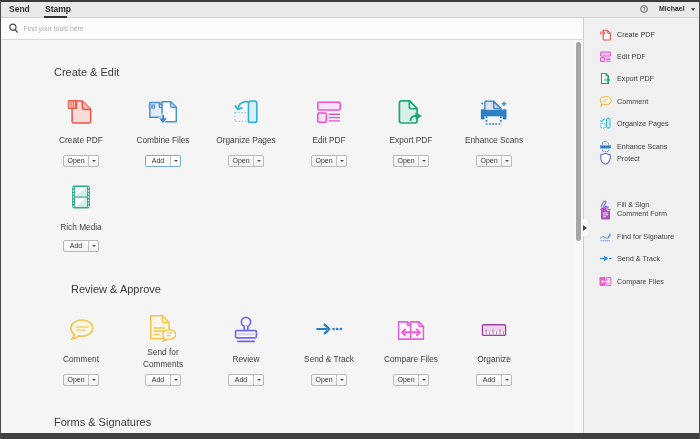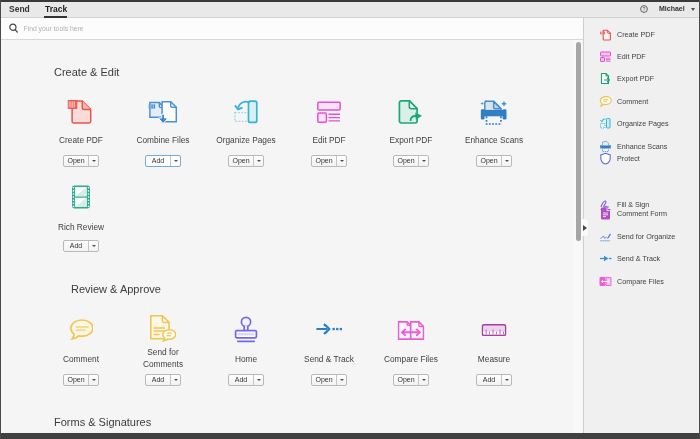--- a/index.html
+++ b/index.html
@@ -56,21 +56,21 @@
   .srow .stext { font-size:7.2px; color:#3f3f3f; white-space:nowrap; }
   #collapse { left:582.5px; top:225px; width:0; height:0; border-top:3.6px solid transparent; border-bottom:3.6px solid transparent; border-left:4.4px solid #3f4548; }
   #collapsetab { left:581px; top:219px; width:7px; height:17px; background:#fafafa; border-radius:0 4px 4px 0; }
 </style>
 </head>
 <body>
 <div class="abs" id="main"></div>
 <div class="abs" id="topstrip"></div>
 <div class="abs" id="tabbar"></div>
 <div class="abs tab" id="tab-home">Send</div>
-<div class="abs tab" id="tab-tools">Track</div>
+<div class="abs tab" id="tab-tools">Stamp</div>
 <div class="abs" id="tools-underline"></div>
 <svg class="abs" style="left:640px;top:5px" width="8" height="8" viewBox="0 0 8 8">
     <circle cx="4" cy="4" r="3.4" fill="none" stroke="#4f4f4f" stroke-width="0.9"></circle>
     <text x="4" y="6" text-anchor="middle" font-size="5.4" font-family="Liberation Sans" fill="#4f4f4f">?</text>
   </svg>
 <div class="abs" id="michael">Michael</div>
 <div class="abs" id="usercaret"></div>
 <div class="abs" id="searchbar"></div>
 <svg class="abs" style="left:9.3px;top:23px" width="10" height="10.5" viewBox="0 0 10 10.5">
     <circle cx="3.9" cy="4.2" r="3.1" fill="none" stroke="#454545" stroke-width="1.2"></circle>
@@ -192,21 +192,21 @@
         <circle cx="1.95" cy="21.4" r="0.8"></circle>
       <circle cx="17.05" cy="2.8" r="0.8"></circle>
         <circle cx="17.05" cy="5.9" r="0.8"></circle>
         <circle cx="17.05" cy="9" r="0.8"></circle>
         <circle cx="17.05" cy="12.1" r="0.8"></circle>
         <circle cx="17.05" cy="15.2" r="0.8"></circle>
         <circle cx="17.05" cy="18.3" r="0.8"></circle>
         <circle cx="17.05" cy="21.4" r="0.8"></circle>
     </g>
   </svg>
-  <div class="tlabel" style="top:36.5px">Rich Review</div>
+  <div class="tlabel" style="top:36.5px">Rich Media</div>
   <div class="tbtn" style="top:55px">
       <span class="txt">Add</span>
       <span class="sep"></span>
       <span class="car"></span>
     </div>
 </div>
 
 <div class="abs tile" style="left:40px;top:316px">
   <svg class="ticon" style="top:3px" width="24" height="23" viewBox="0 0 24 23">
     <path d="M12.9 1 c6.1 0 11 3.6 11 8.1 c0 4.5 -4.9 8.1 -11 8.1 c-1.1 0 -2.2 -0.1 -3.2 -0.35 c-1.7 1.6 -3.9 2.7 -6.6 3.15 c1.1 -1.3 1.9 -2.9 2.1 -4.6 c-2 -1.5 -3.3 -3.6 -3.3 -6.3 c0 -4.5 4.9 -8.1 11 -8.1 z" fill="#fdf7e8" stroke="#f2c54f" stroke-width="1.7"></path>
@@ -235,21 +235,21 @@
     </div>
 </div>
 <div class="abs tile" style="left:205px;top:316px">
   <svg class="ticon" style="top:0px" width="24" height="27" viewBox="0 0 24 27">
     <circle cx="12" cy="5.9" r="4.6" fill="#f5f4fd" stroke="#7268ea" stroke-width="1.7"></circle>
     <path d="M10.2 10 v4.6 h3.6 V10" fill="#f5f4fd" stroke="#7268ea" stroke-width="1.7"></path>
     <rect x="1.6" y="14.6" width="20.8" height="7.2" rx="1.2" fill="#fff" stroke="#7268ea" stroke-width="1.7"></rect>
     <rect x="3.4" y="16.9" width="17.2" height="2.6" fill="#dcd9f8"></rect>
     <path d="M3.8 25.3 h16.4" stroke="#7268ea" stroke-width="1.7" stroke-linecap="round"></path>
   </svg>
-  <div class="tlabel" style="top:37.5px">Home</div>
+  <div class="tlabel" style="top:37.5px">Review</div>
   <div class="tbtn" style="top:58px">
       <span class="txt">Add</span>
       <span class="sep"></span>
       <span class="car"></span>
     </div>
 </div>
 <div class="abs tile" style="left:288px;top:316px">
   <svg class="ticon" style="top:7px" width="26" height="12" viewBox="0 0 26 12">
     <path d="M0.4 6 H11" stroke="#2980c4" stroke-width="2"></path>
     <path d="M7.8 1.3 C10 2.6 11.8 4.2 13.2 6 C11.8 7.8 10 9.5 7.9 10.9" fill="none" stroke="#2980c4" stroke-width="2.2"></path>
@@ -279,21 +279,21 @@
       <span class="sep"></span>
       <span class="car"></span>
     </div>
 </div>
 <div class="abs tile" style="left:453px;top:316px">
   <svg class="ticon" style="top:8px" width="25" height="12" viewBox="0 0 25 12">
     <rect x="0.8" y="0.8" width="23.4" height="10.4" rx="1.8" fill="#ecd3ea" stroke="#a4409e" stroke-width="1.5"></rect>
     <rect x="1.8" y="7.6" width="21.4" height="2.8" fill="#fff"></rect>
     <path d="M4.6 10.3 V5.4 M8 10.3 V7.6 M11.5 10.3 V5.4 M15 10.3 V7.6 M18.5 10.3 V5.4 M22 10.3 V7.6" stroke="#c173bb" stroke-width="1.1"></path>
   </svg>
-  <div class="tlabel" style="top:37.5px">Measure</div>
+  <div class="tlabel" style="top:37.5px">Organize</div>
   <div class="tbtn" style="top:58px">
       <span class="txt">Add</span>
       <span class="sep"></span>
       <span class="car"></span>
     </div>
 </div>
 
 <div class="abs" id="sbtrack"></div>
 <div class="abs" id="sbthumb"></div>
 <div class="abs" id="sidebar"></div>
@@ -370,21 +370,21 @@
       <path d="M4 6 h5 M4 7.8 h5 M4 9.6 h3" stroke="#fff" stroke-width="0.8"></path>
     </svg>
   <span class="stext">Comment Form</span>
 </div>
 <div class="abs srow" style="top:230px">
   <svg width="13" height="13" viewBox="0 0 13 13">
       <path d="M1.5 8.5 c1.5 -0.5 2 -2.5 3 -2.2 c0.8 0.2 0.2 1.6 1 1.8 c0.8 0.2 1.3 -0.8 2 -0.8" fill="none" stroke="#4a7fe0" stroke-width="1"></path>
       <path d="M8.5 7.5 l2.5 -4 1 0.7 -2.5 4 -1.5 0.6 z" fill="#4a7fe0"></path>
       <path d="M1.5 10.8 h10" stroke="#4a7fe0" stroke-width="1" stroke-dasharray="1.2 0.8"></path>
     </svg>
-  <span class="stext">Send for Organize</span>
+  <span class="stext">Find for Signature</span>
 </div>
 <div class="abs srow" style="top:252px">
   <svg width="13" height="13" viewBox="0 0 13 13">
       <path d="M1 6.5 h5" stroke="#3a8fd8" stroke-width="1.3"></path>
       <path d="M5 3.8 l4.5 2.7 -4.5 2.7 z" fill="#3a8fd8"></path>
       <path d="M10 6.5 h2.5" stroke="#3a8fd8" stroke-width="1.3"></path>
     </svg>
   <span class="stext">Send &amp; Track</span>
 </div>
 <div class="abs srow" style="top:275px">

